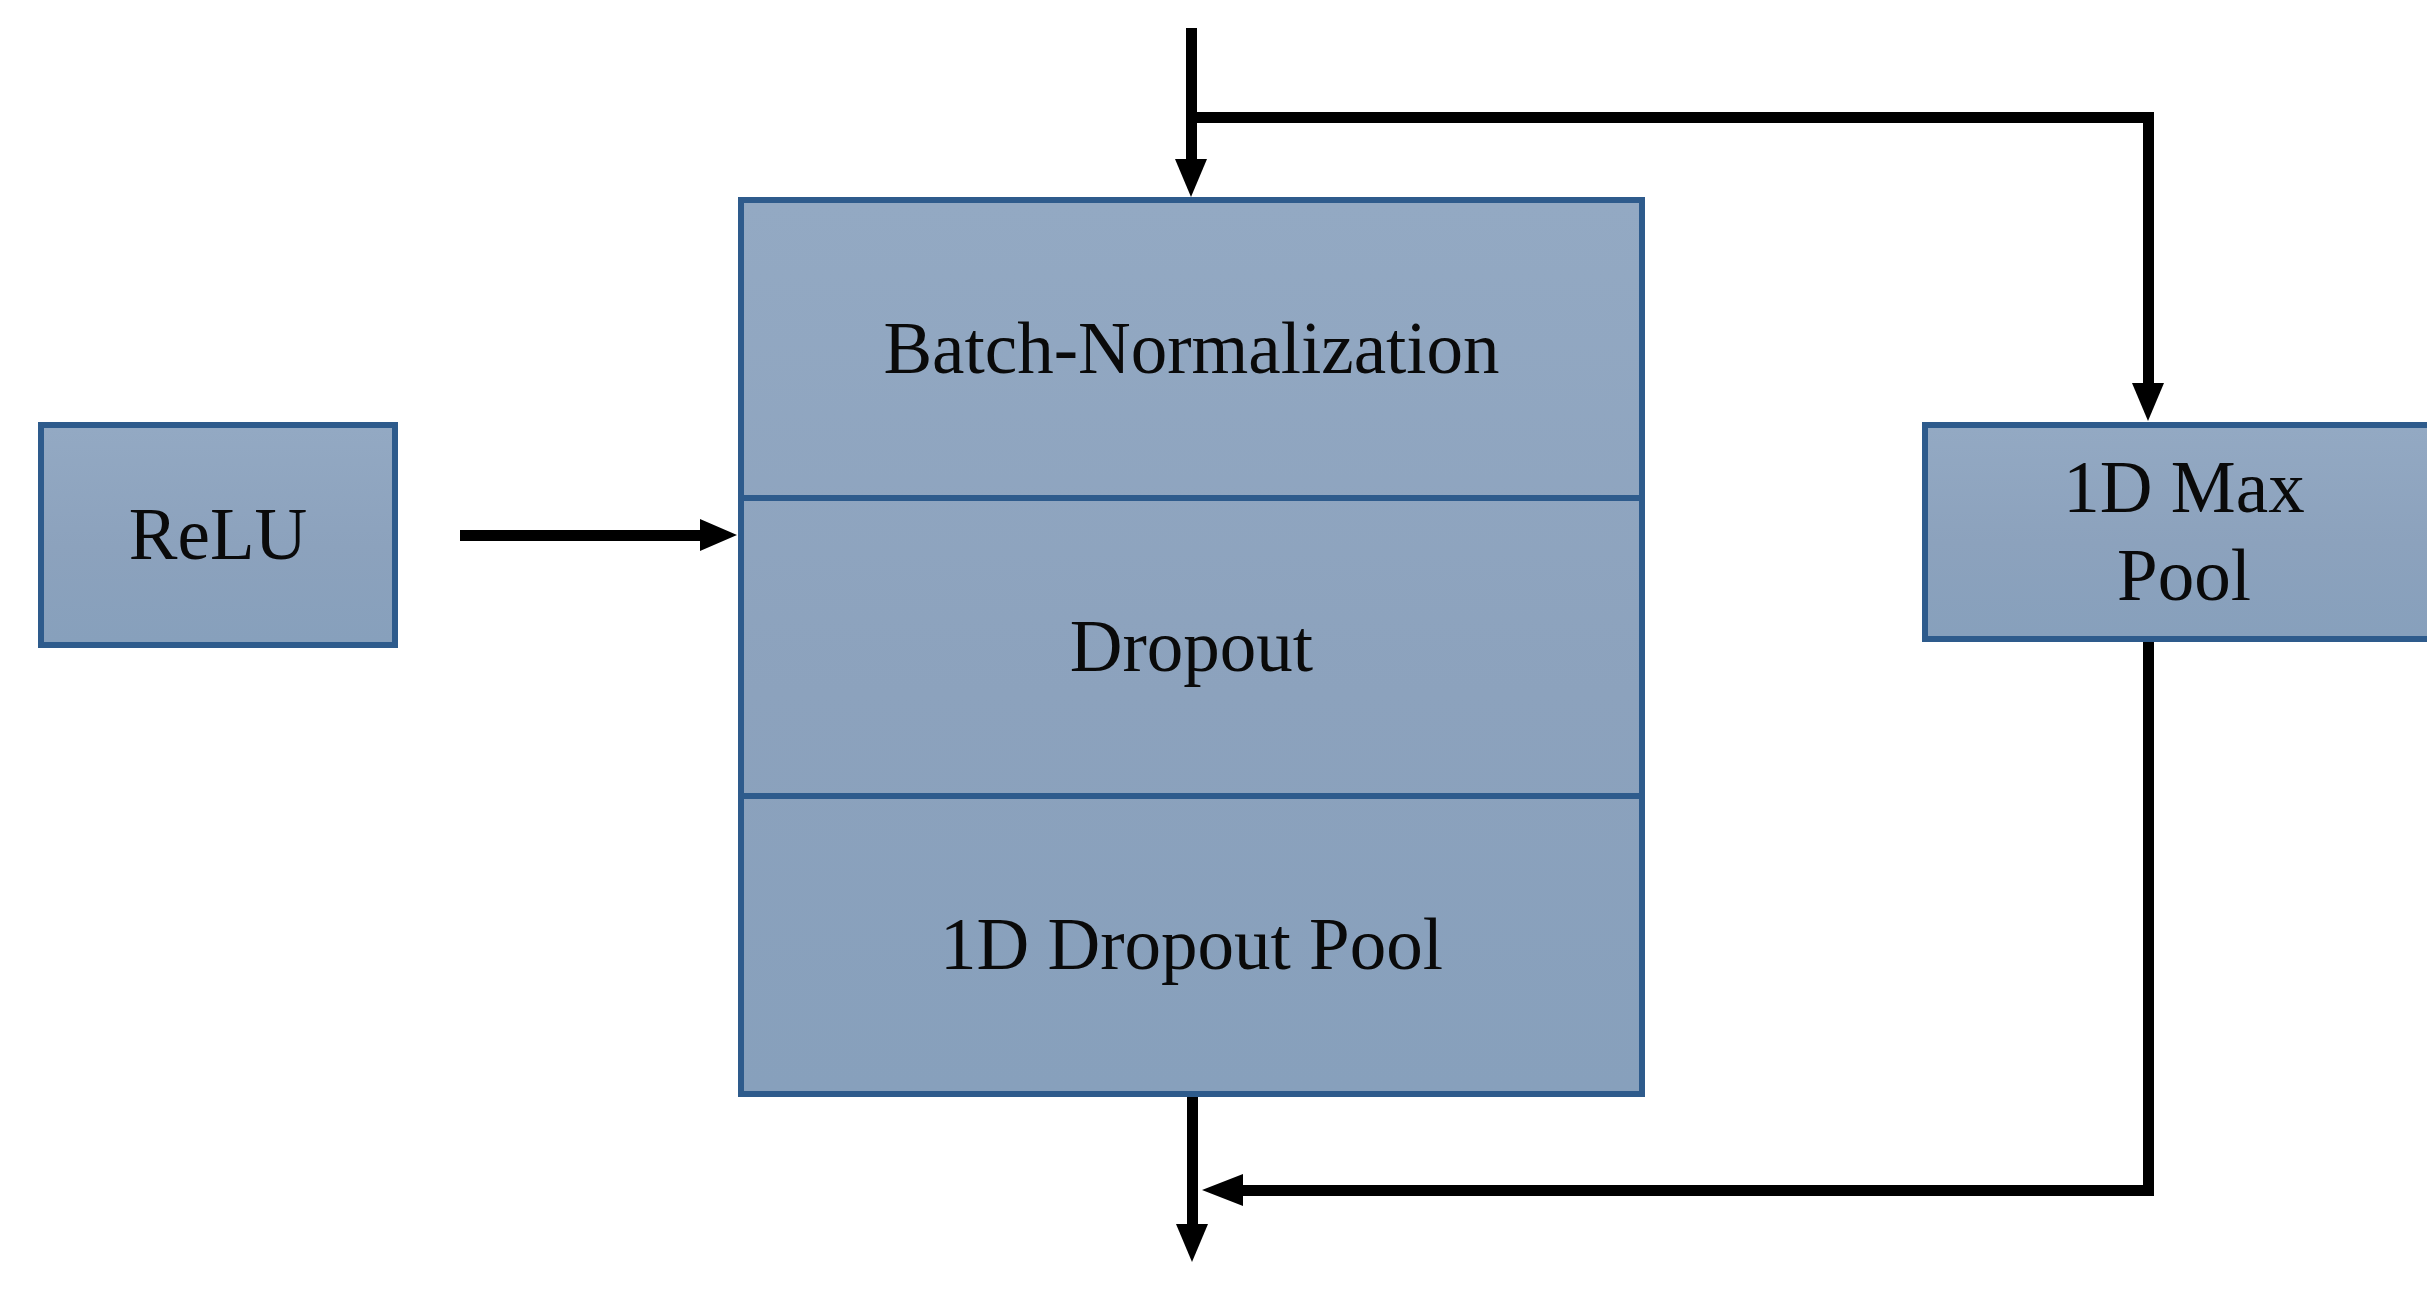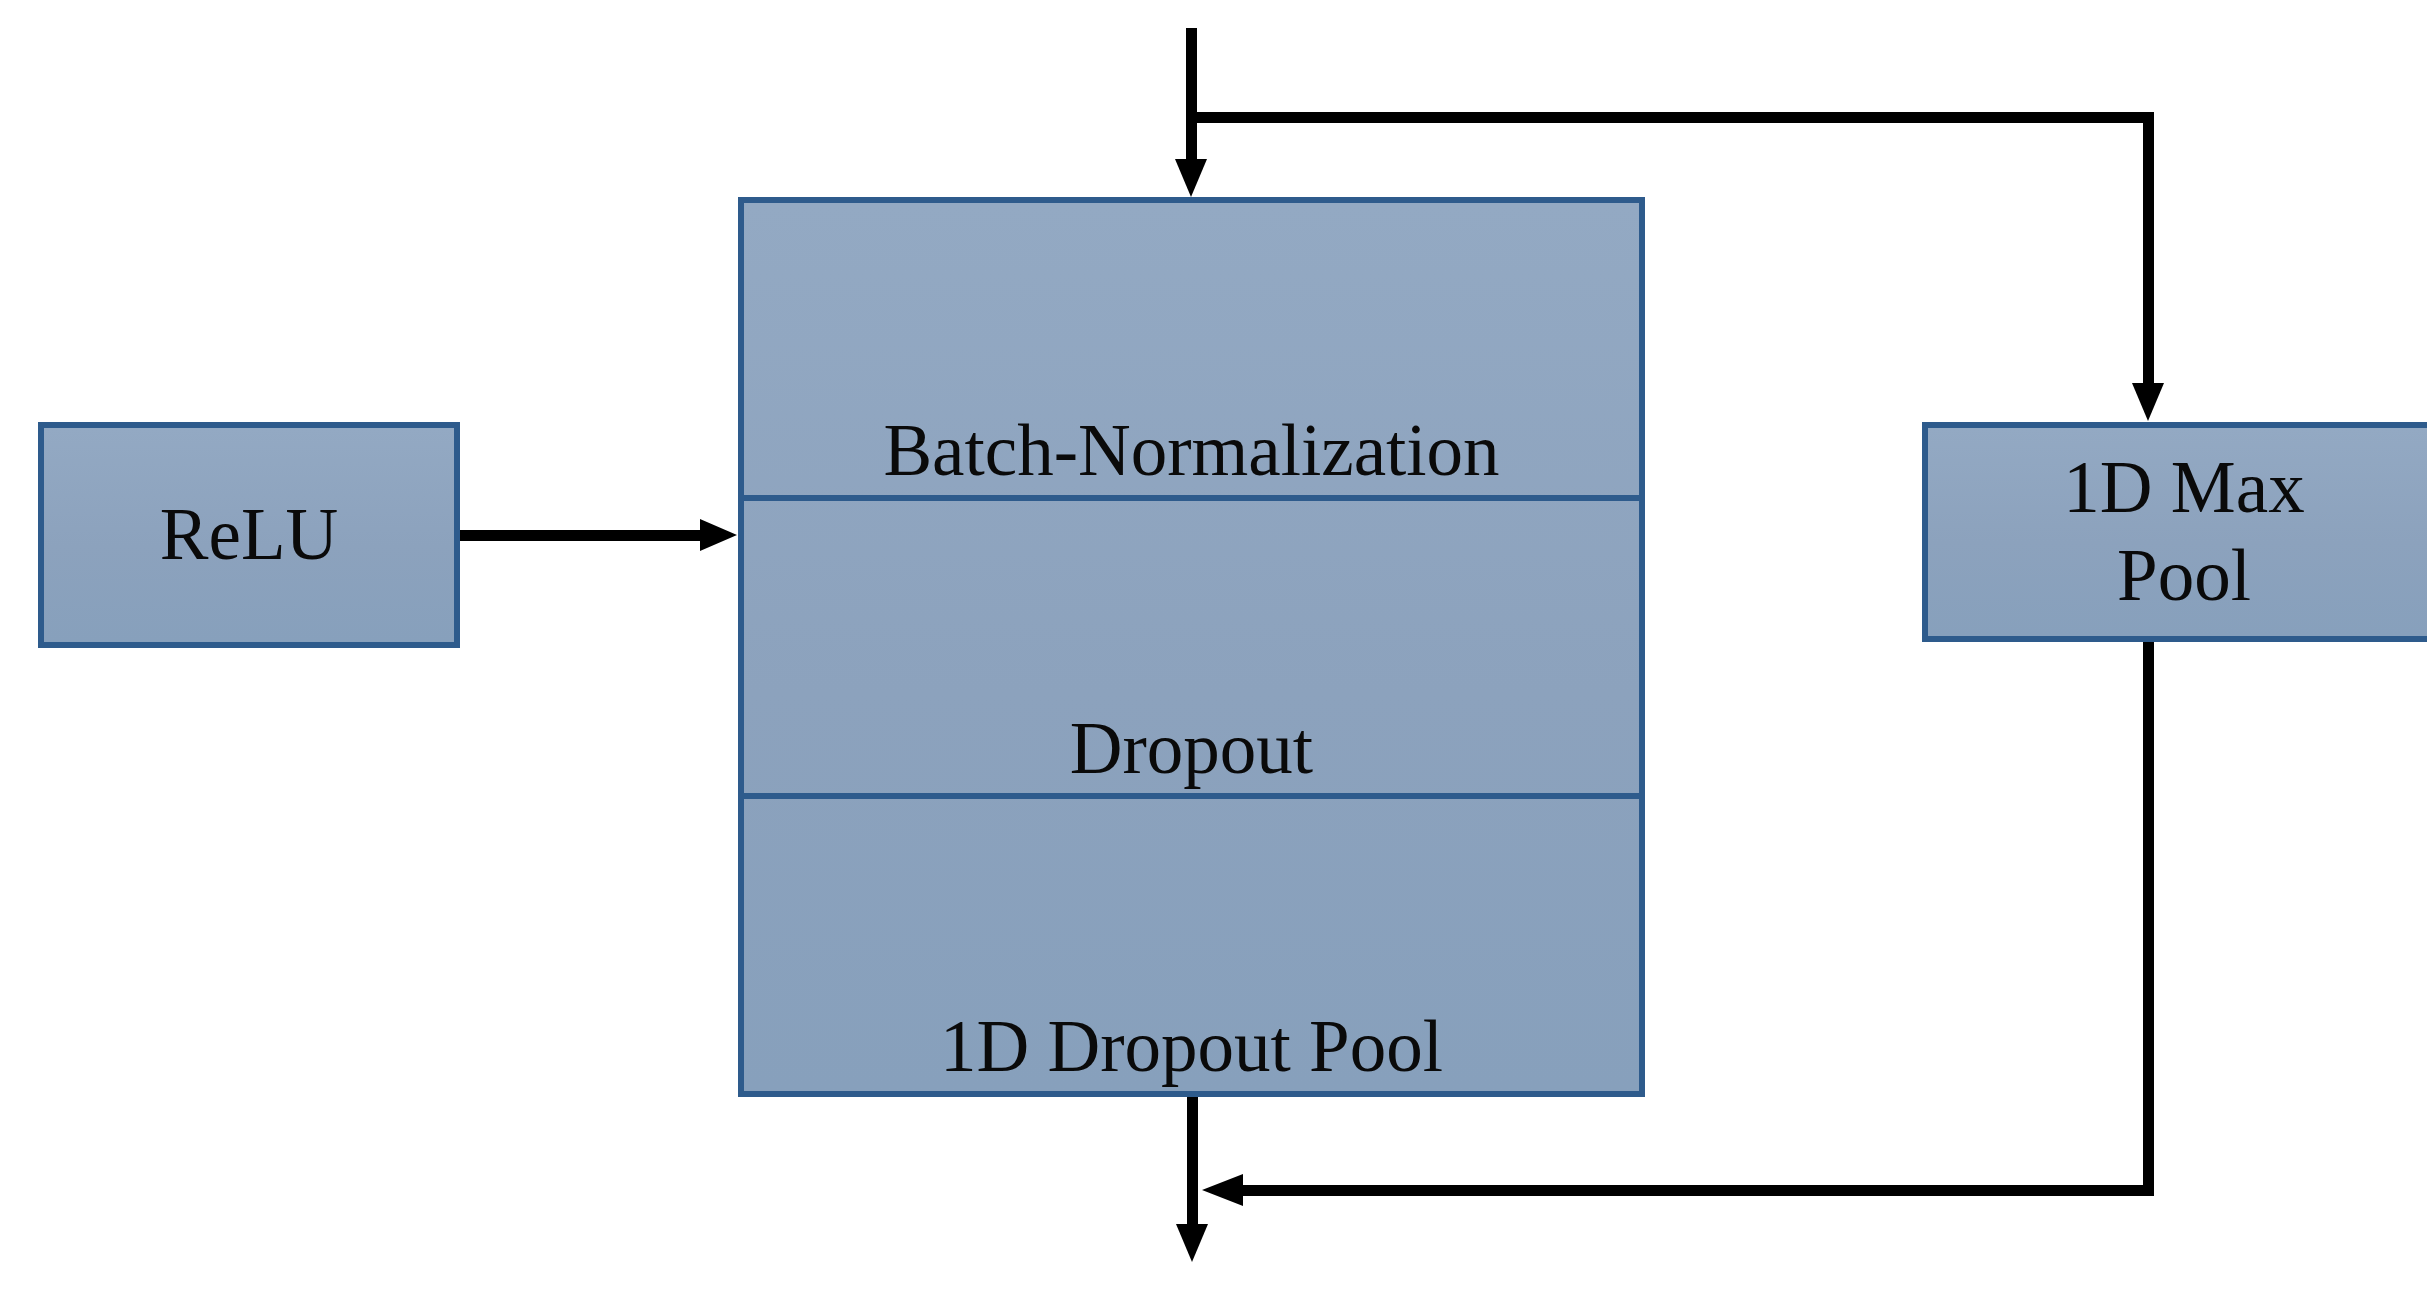--- a/index.html
+++ b/index.html
@@ -19,27 +19,27 @@
     color:var(--text);
     overflow:hidden;
   }
   
   .box{
     position:absolute;
     box-sizing:border-box;
     border:6px solid var(--box-border);
     background:linear-gradient(180deg,var(--box-fill-top) 0%,var(--box-fill) 55%,#87A0BC 100%);
   }
-  .box-relu{left:38px;top:422px;width:422px;height:226px;
+  .box-relu{left:38px;top:422px;width:360px;height:226px;
     display:flex;align-items:center;justify-content:center;}
   .box-main{left:738px;top:197px;width:907px;height:900px;
     display:flex;flex-direction:column;padding:0;}
   .layer{
     flex:1 1 0;
-    display:flex;align-items:flex-end;justify-content:center;
+    display:flex;align-items:center;justify-content:center;
   }
   .layer + .layer{border-top:6px solid var(--box-border);}
   .box-maxpool{left:1922px;top:422px;width:524px;height:220px;
     display:flex;flex-direction:column;align-items:center;justify-content:center;}
   .label{
     font-size:73px;
     line-height:1.2;
     white-space:nowrap;
     text-align:center;
   }

